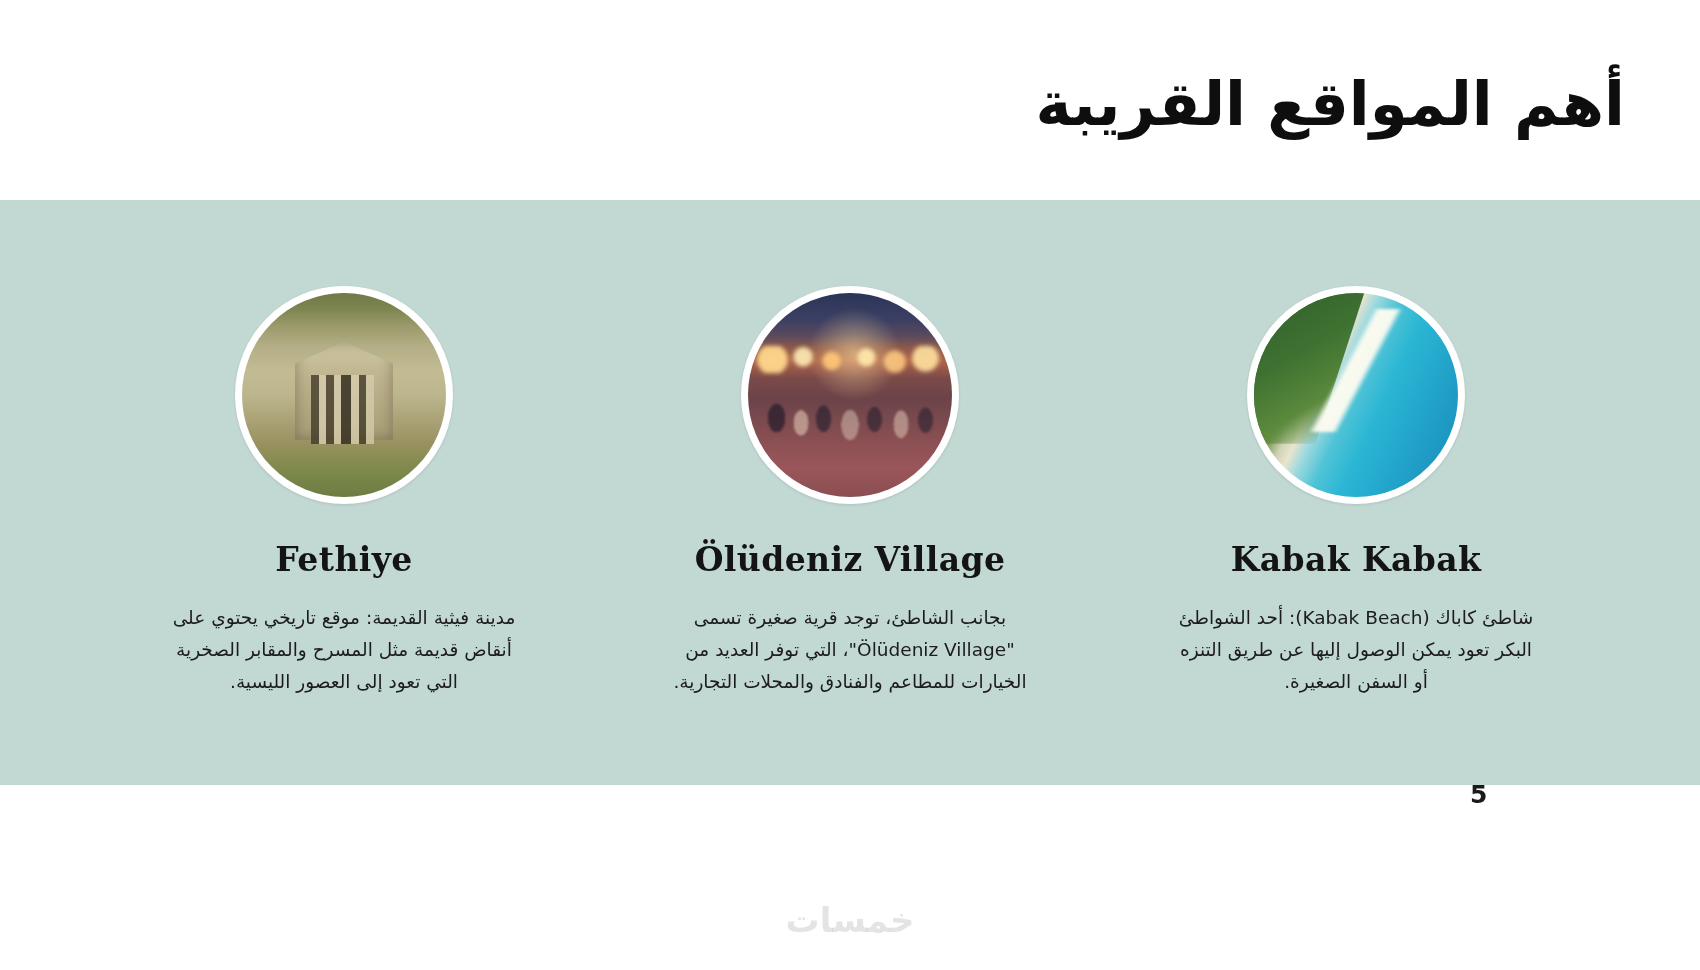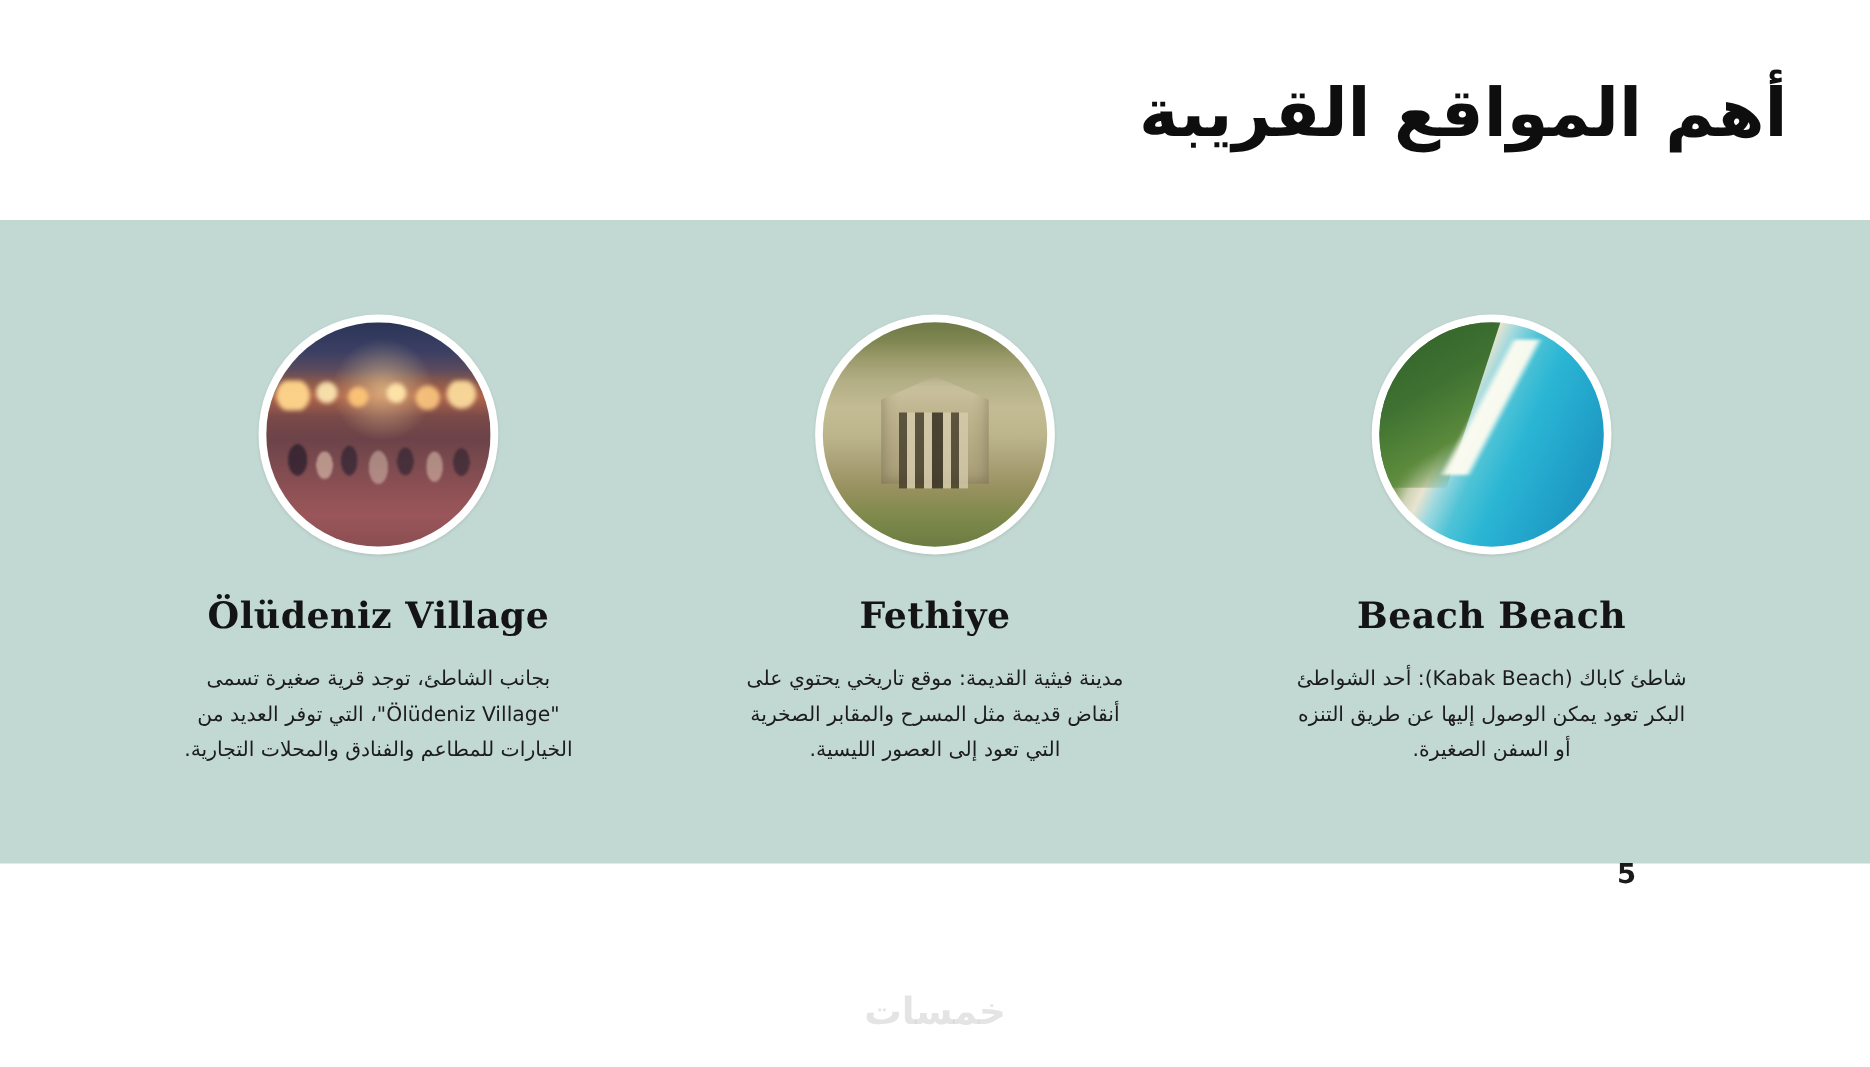--- a/index.html
+++ b/index.html
@@ -288,39 +288,39 @@
 
   <div class="title-zone">
     <div class="slide-title">أهم المواقع القريبة</div>
   </div>
 
   <div class="panel">
     <div class="cards">
 
       <div class="card">
         <div class="photo-ring">
+          <div class="photo photo-fethiye"></div>
+        </div>
+        <div class="card-title">Fethiye</div>
+        <div class="card-body">مدينة فيثية القديمة: موقع تاريخي يحتوي على أنقاض قديمة مثل المسرح والمقابر الصخرية التي تعود إلى العصور الليسية.</div>
+      </div>
+
+      <div class="card">
+        <div class="photo-ring">
           <div class="photo photo-oludeniz"></div>
         </div>
         <div class="card-title">Ölüdeniz Village</div>
         <div class="card-body">بجانب الشاطئ، توجد قرية صغيرة تسمى "Ölüdeniz Village"، التي توفر العديد من الخيارات للمطاعم والفنادق والمحلات التجارية.</div>
       </div>
 
       <div class="card">
         <div class="photo-ring">
-          <div class="photo photo-fethiye"></div>
-        </div>
-        <div class="card-title">Fethiye</div>
-        <div class="card-body">مدينة فيثية القديمة: موقع تاريخي يحتوي على أنقاض قديمة مثل المسرح والمقابر الصخرية التي تعود إلى العصور الليسية.</div>
-      </div>
-
-      <div class="card">
-        <div class="photo-ring">
           <div class="photo photo-kabak"></div>
         </div>
-        <div class="card-title">Beach Beach</div>
+        <div class="card-title">Kabak Kabak</div>
         <div class="card-body">شاطئ كاباك (Kabak Beach): أحد الشواطئ البكر تعود يمكن الوصول إليها عن طريق التنزه أو السفن الصغيرة.</div>
       </div>
 
     </div>
   </div>
 
   <div class="page-number">5</div>
 
   <div class="watermark">خمسات</div>
 

